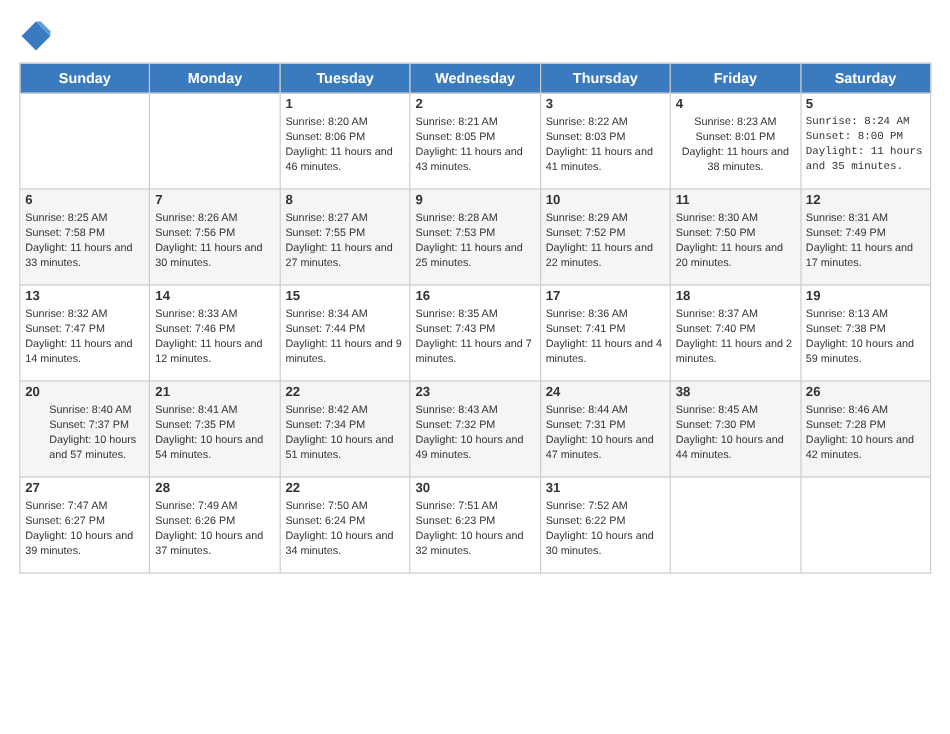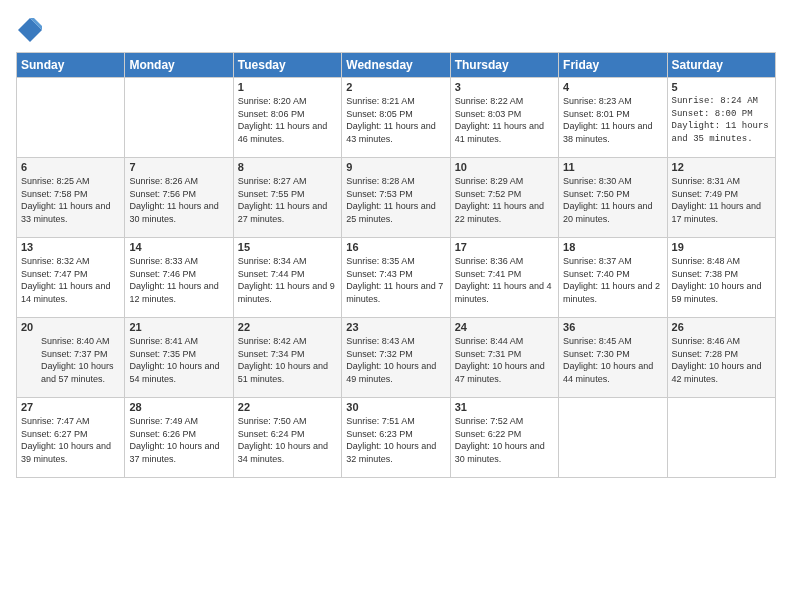--- a/index.html
+++ b/index.html
@@ -43,21 +43,21 @@
       border-collapse: collapse;
       table-layout: fixed;
     }
     thead tr th {
       background-color: #3a7abf;
       color: #fff;
       font-size: 12px;
       font-weight: bold;
       padding: 5px 4px;
       border: 1px solid #ccc;
-      text-align: left;
+      text-align: center;
     }
     tbody tr td {
       border: 1px solid #ccc;
       vertical-align: top;
       padding: 3px 4px;
       font-size: 9.5px;
       color: #333;
       height: 80px;
       background: #fff;
     }
@@ -128,21 +128,21 @@
 Daylight: 11 hours and 43 minutes.</div>
         </td>
         <td>
           <span class="day-num">3</span>
           <div class="cell-content" style="white-space: pre-line;">Sunrise: 8:22 AM
 Sunset: 8:03 PM
 Daylight: 11 hours and 41 minutes.</div>
         </td>
         <td>
           <span class="day-num">4</span>
-          <div class="cell-content" style="white-space: pre-line;">Sunrise: 8:23 AM
+          <div class="cell-content" style="white-space: pre-line; text-align: center;">Sunrise: 8:23 AM
 Sunset: 8:01 PM
 Daylight: 11 hours and 38 minutes.</div>
         </td>
         <td>
           <span class="day-num">5</span>
           <div class="cell-content" style="white-space: pre-line; font-family: Liberation Mono, monospace;">Sunrise: 8:24 AM
 Sunset: 8:00 PM
 Daylight: 11 hours and 35 minutes.</div>
         </td>
       </tr>
@@ -222,21 +222,21 @@
 Daylight: 11 hours and 4 minutes.</div>
         </td>
         <td>
           <span class="day-num">18</span>
           <div class="cell-content" style="white-space: pre-line;">Sunrise: 8:37 AM
 Sunset: 7:40 PM
 Daylight: 11 hours and 2 minutes.</div>
         </td>
         <td>
           <span class="day-num">19</span>
-          <div class="cell-content" style="white-space: pre-line;">Sunrise: 8:48 AM
+          <div class="cell-content" style="white-space: pre-line;">Sunrise: 8:13 AM
 Sunset: 7:38 PM
 Daylight: 10 hours and 59 minutes.</div>
         </td>
       </tr>
       <tr>
         <td>
           <span class="day-num">20</span>
           <div class="cell-content" style="white-space: pre-line; margin-left: 20px;">Sunrise: 8:40 AM
 Sunset: 7:37 PM
 Daylight: 10 hours and 57 minutes.</div>
@@ -259,21 +259,21 @@
 Sunset: 7:32 PM
 Daylight: 10 hours and 49 minutes.</div>
         </td>
         <td>
           <span class="day-num">24</span>
           <div class="cell-content" style="white-space: pre-line;">Sunrise: 8:44 AM
 Sunset: 7:31 PM
 Daylight: 10 hours and 47 minutes.</div>
         </td>
         <td>
-          <span class="day-num">36</span>
+          <span class="day-num">38</span>
           <div class="cell-content" style="white-space: pre-line;">Sunrise: 8:45 AM
 Sunset: 7:30 PM
 Daylight: 10 hours and 44 minutes.</div>
         </td>
         <td>
           <span class="day-num">26</span>
           <div class="cell-content" style="white-space: pre-line;">Sunrise: 8:46 AM
 Sunset: 7:28 PM
 Daylight: 10 hours and 42 minutes.</div>
         </td>

